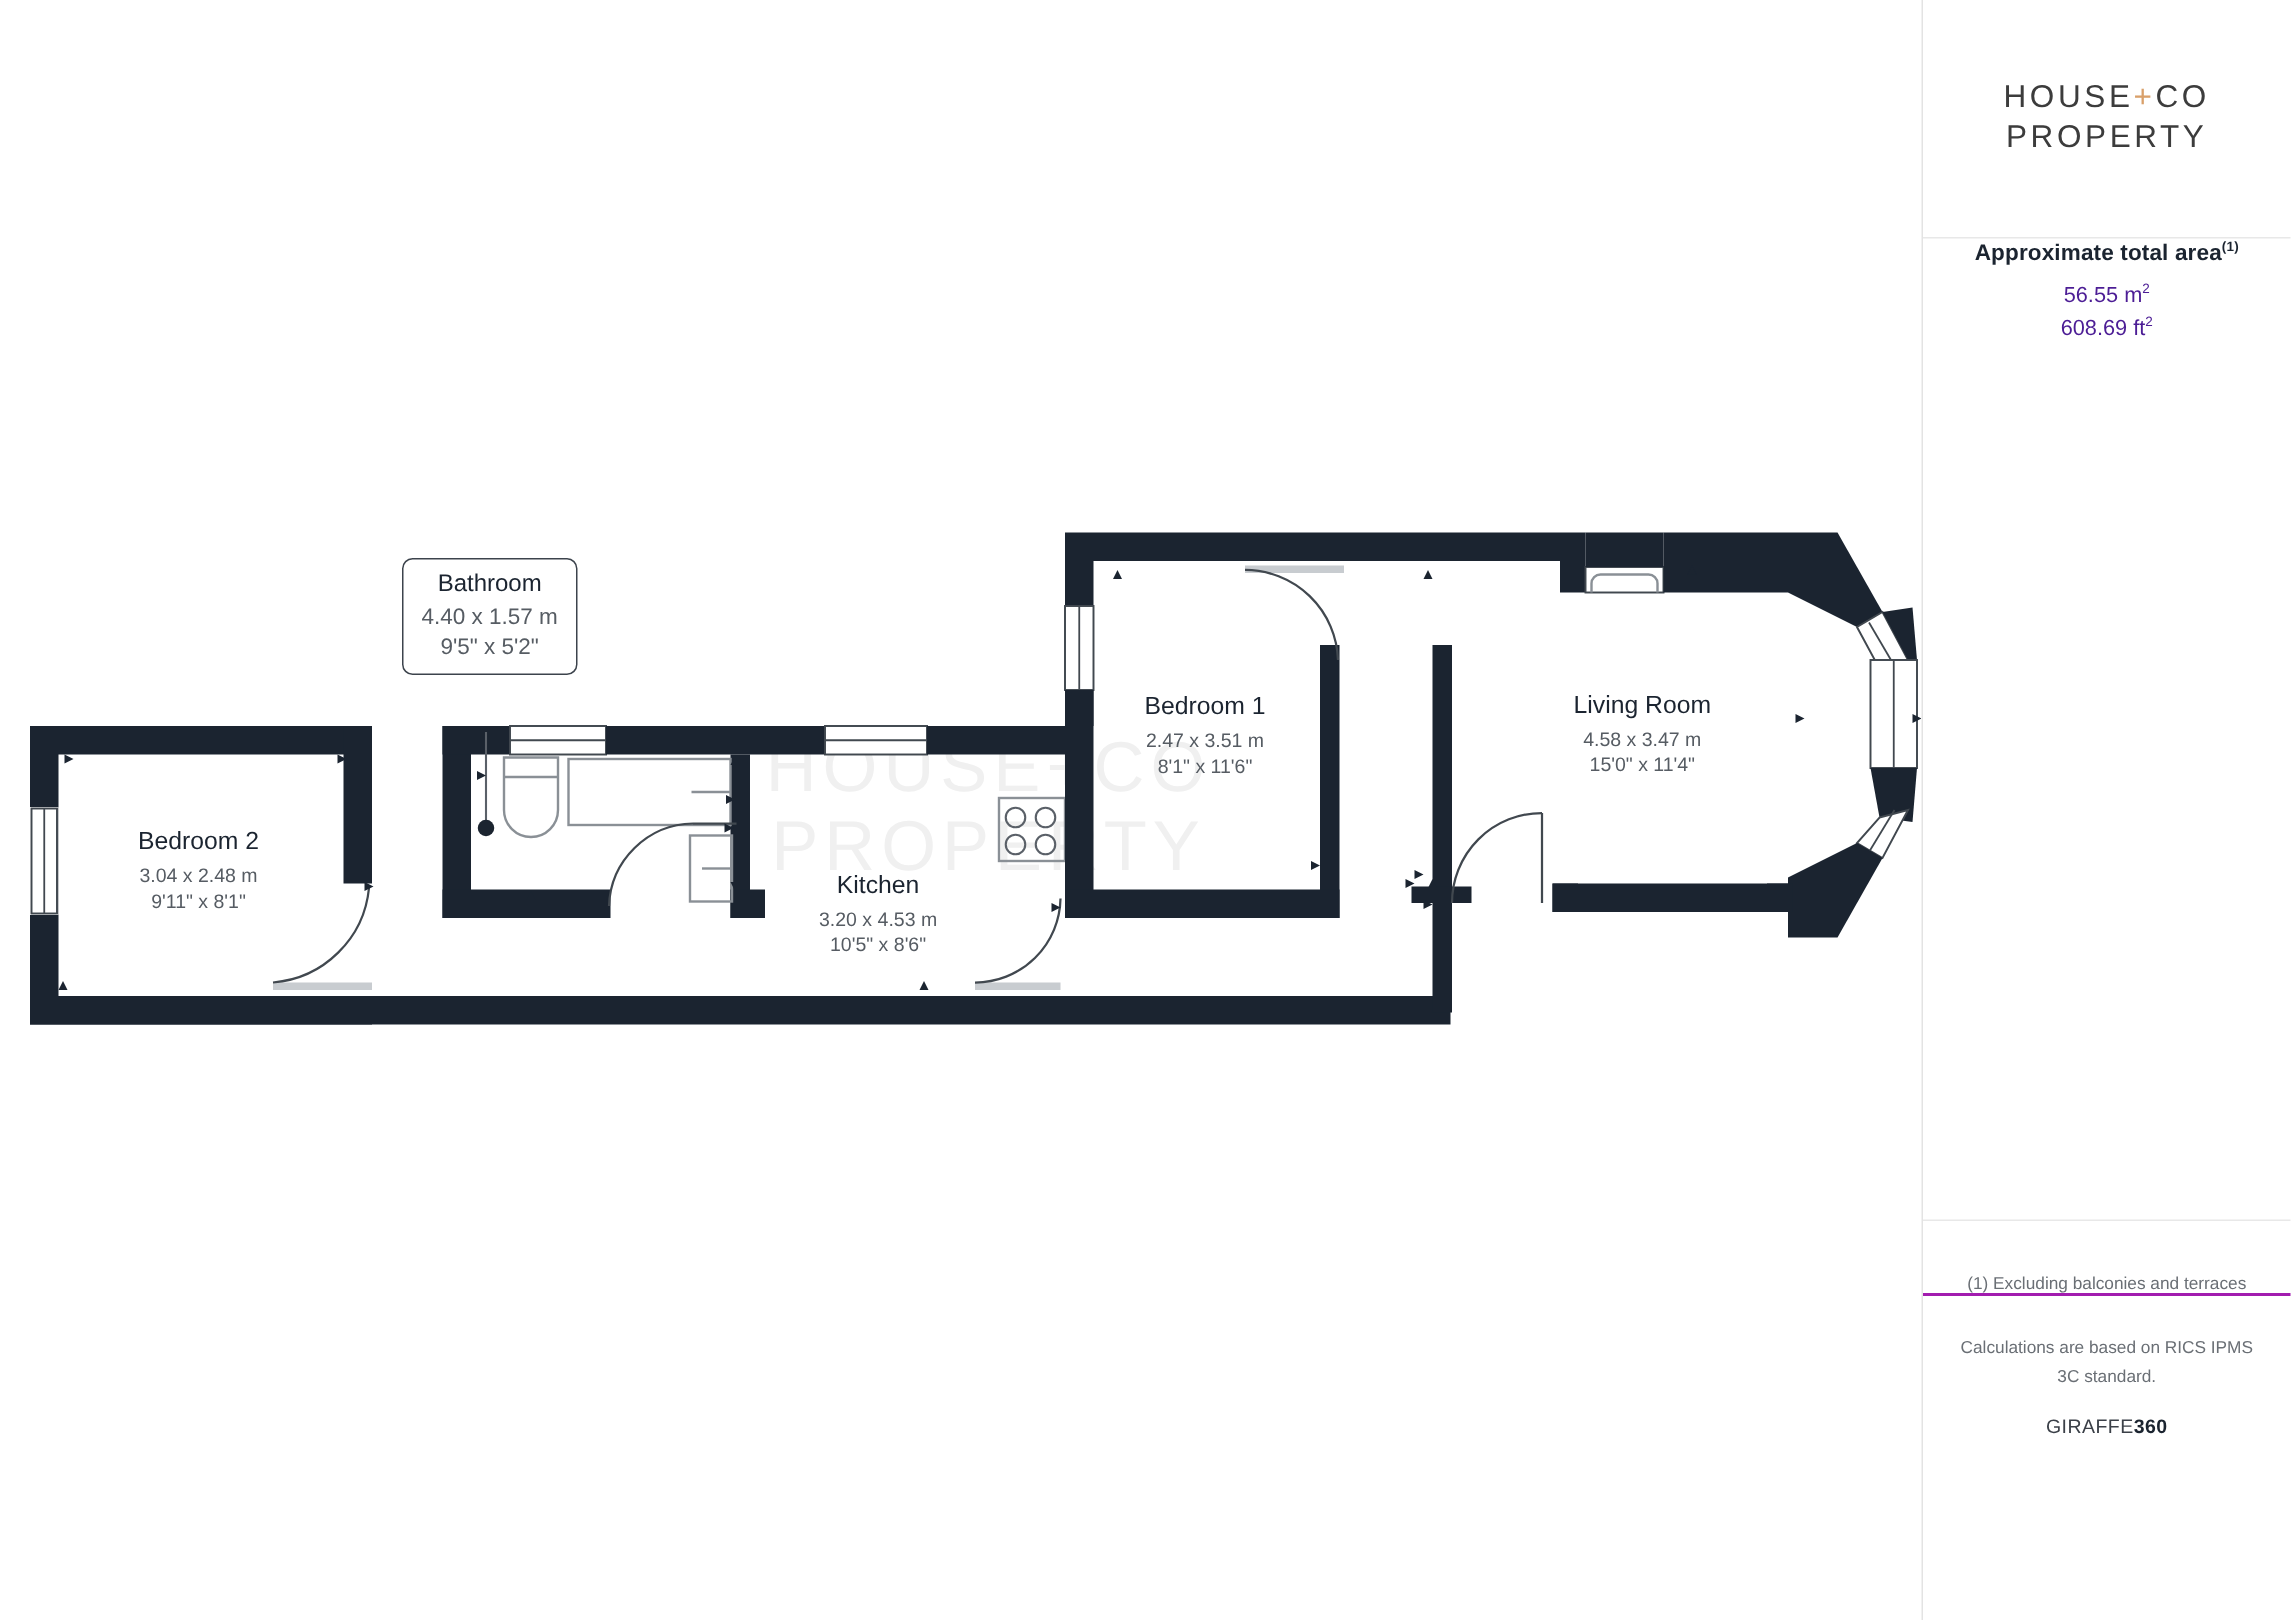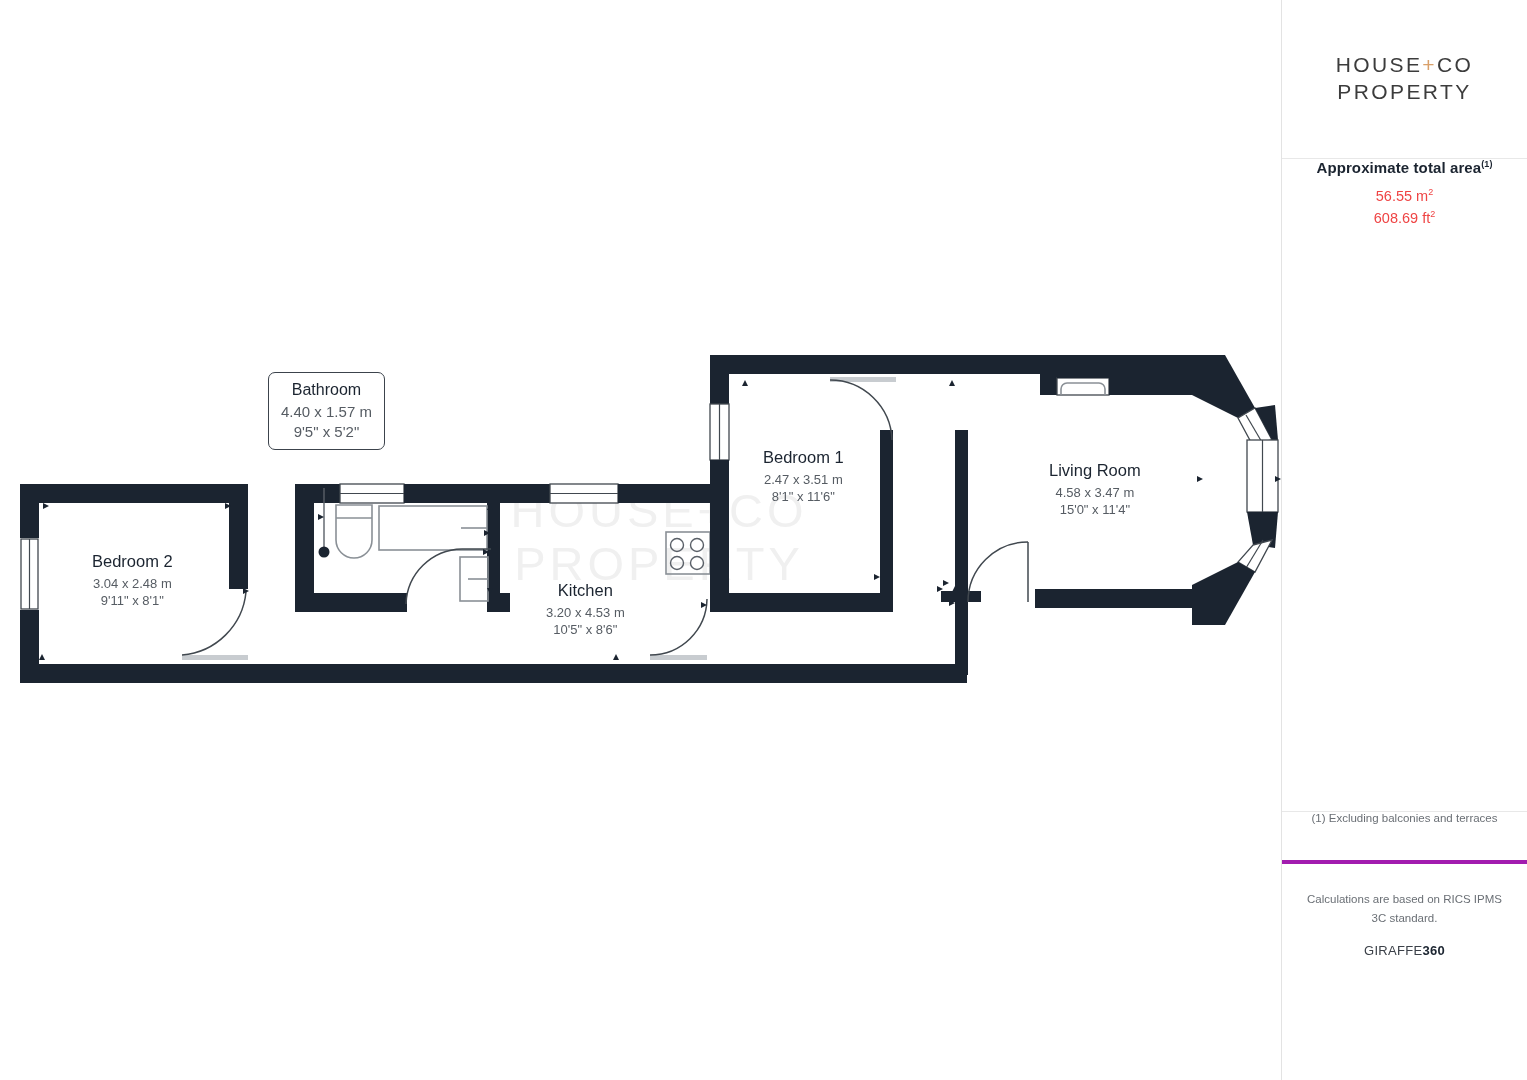--- a/index.html
+++ b/index.html
@@ -76,31 +76,31 @@
   .area-title {
     font-size: 15px;
     font-weight: bold;
     color: #1b2430;
     margin-bottom: 9px;
     letter-spacing: .1px;
   }
   .area-title sup { font-size: 9px; font-weight: bold; vertical-align: super; }
   .area-val {
     font-size: 14.5px;
-    color: #ef4444;
+    color: #4c1d95;
     line-height: 1.55;
   }
   .area-val sup { font-size: 9px; vertical-align: super; }
 
   .sb-note-box {
     flex: 0 0 48px;
     display: flex;
-    align-items: flex-start;
+    align-items: flex-end;
     justify-content: center;
-    border-bottom: 4px solid #a21caf;
+    border-bottom: 2px solid #a21caf;
   }
   .note-small {
     font-size: 11.5px;
     color: #6a6f75;
     text-align: center;
   }
 
   .sb-disclaimer-box {
     flex: 0 0 190px;
     padding: 26px 22px 0 22px;
@@ -168,21 +168,21 @@
     border: 1.4px solid #3c434c;
     border-radius: 7px;
     padding: 6px 12px 7px 12px;
   }
   .callout .rname { font-size: 16px; }
   .callout .rdim { font-size: 15px; }
 
   #lbl-bathroom { left: 268px; top: 372px; }
   #lbl-bedroom2 { left: 92px; top: 551px; }
   #lbl-kitchen  { left: 546px; top: 580px; }
-  #lbl-bedroom1 { left: 763px; top: 447px; }
+  #lbl-bedroom1 { left: 763px; top: 461px; }
   #lbl-living   { left: 1049px; top: 460px; }
 </style>
 </head>
 <body>
 
 <div id="page">
 
   <div id="plan-area">
 
     <div id="watermark">

